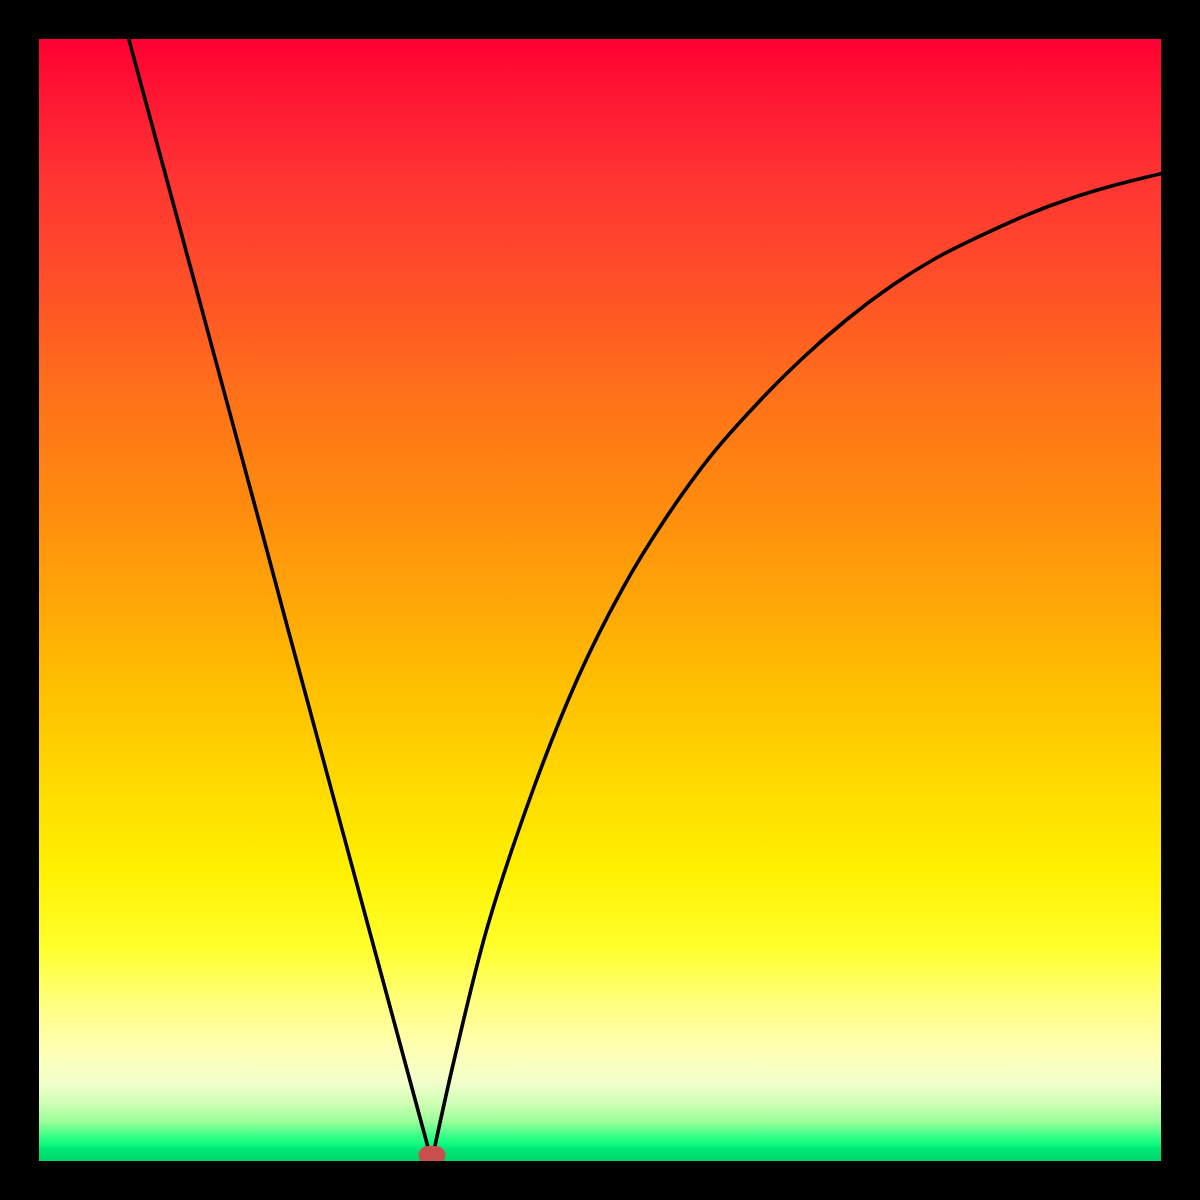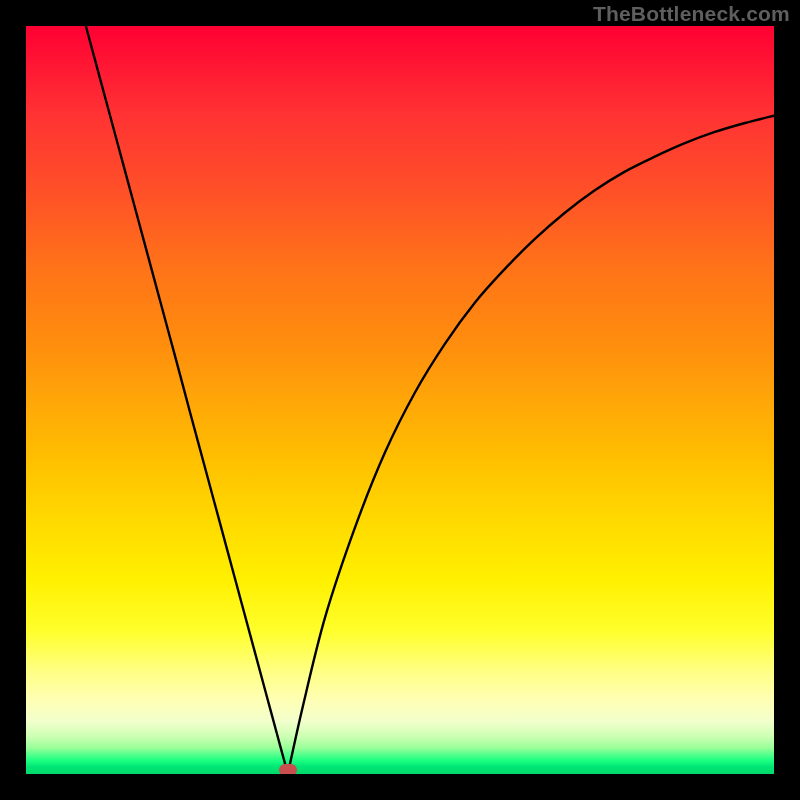--- a/index.html
+++ b/index.html
@@ -82,14 +82,13 @@
 <body>
 
 <div class="frame">
   <div class="plot">
     <div class="gradient"></div>
     <svg class="curve" viewBox="0 0 748 748" preserveAspectRatio="none">
       <path id="curve-path" fill="none" stroke="#000000" stroke-width="2.4" stroke-linejoin="round" stroke-linecap="round" d="M 59.84 0.00 C 61.09 4.61, 72.31 46.13, 74.80 55.35 C 77.29 64.58, 87.27 101.48, 89.76 110.70 C 92.25 119.93, 102.23 156.83, 104.72 166.06 C 107.21 175.28, 117.19 212.18, 119.68 221.41 C 122.17 230.63, 132.15 267.53, 134.64 276.76 C 137.13 285.99, 147.11 322.82, 149.60 332.11 C 152.09 341.40, 162.07 378.92, 164.56 388.21 C 167.05 397.50, 177.03 434.34, 179.52 443.56 C 182.01 452.79, 191.99 489.69, 194.48 498.92 C 196.97 508.14, 206.95 545.04, 209.44 554.27 C 211.93 563.49, 221.91 600.39, 224.40 609.62 C 226.89 618.85, 237.49 658.05, 239.36 664.97 C 241.23 671.89, 245.59 688.04, 246.84 692.65 C 248.09 697.26, 253.07 715.71, 254.32 720.32 C 255.57 724.94, 261.18 745.69, 261.80 748.00 C 264.29 736.78, 270.53 706.86, 276.76 680.68 C 282.99 654.50, 290.47 620.84, 299.20 590.92 C 307.93 561.00, 319.15 528.59, 329.12 501.16 C 339.09 473.73, 349.07 448.80, 359.04 426.36 C 369.01 403.92, 378.99 384.60, 388.96 366.52 C 398.93 348.44, 408.91 332.86, 418.88 317.90 C 428.85 302.94, 438.83 289.23, 448.80 276.76 C 458.77 264.29, 468.75 253.70, 478.72 243.10 C 488.69 232.50, 498.67 222.53, 508.64 213.18 C 518.61 203.83, 528.59 195.10, 538.56 187.00 C 548.53 178.90, 558.51 171.42, 568.48 164.56 C 578.45 157.70, 588.43 151.47, 598.40 145.86 C 608.37 140.25, 618.35 135.64, 628.32 130.90 C 638.29 126.16, 648.27 121.55, 658.24 117.44 C 668.21 113.32, 678.19 109.58, 688.16 106.22 C 698.13 102.85, 708.11 99.98, 718.08 97.24 C 728.05 94.50, 743.01 91.01, 748.00 89.76"></path>
     </svg>
     <div id="marker" class="marker" style="left: 252.8px; top: 738px; background: rgb(201, 79, 79);"></div>
   </div>
-  <div class="watermark">TheBottleneck.com</div>
 </div>
 
 </body></html>

